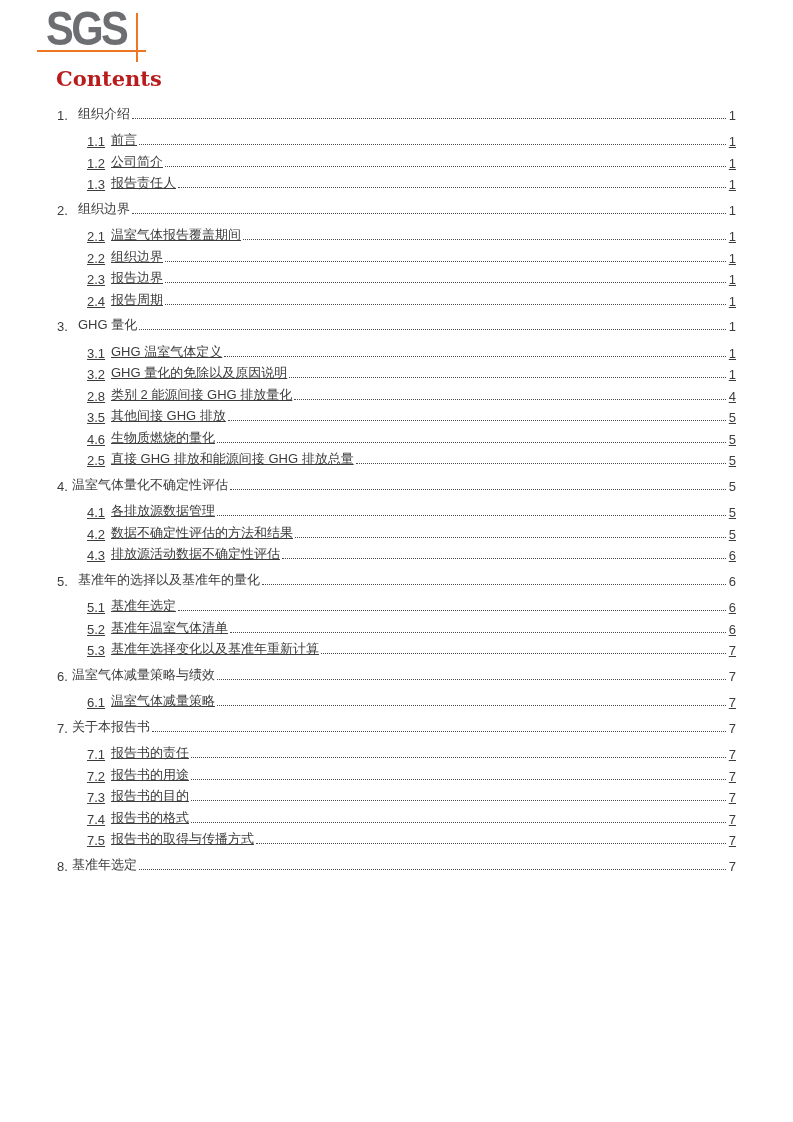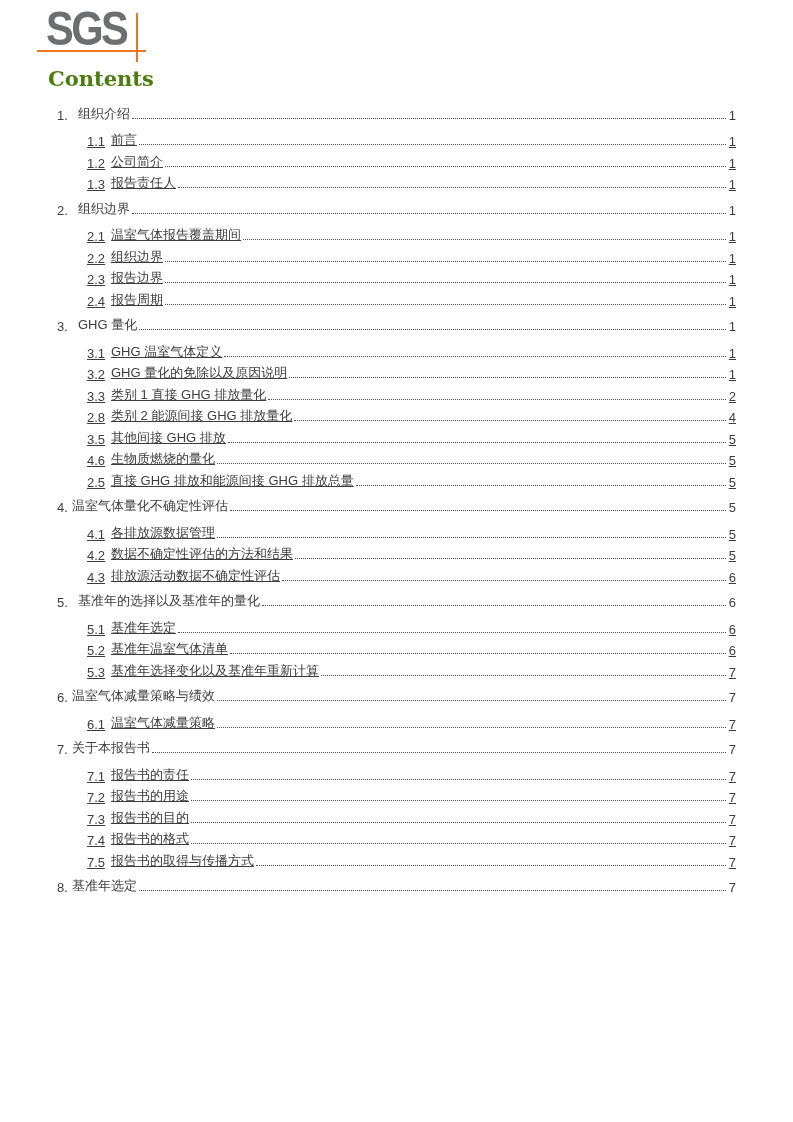--- a/index.html
+++ b/index.html
@@ -17,23 +17,23 @@
     position:absolute;left:46px;top:4px;
     font-family:"Liberation Sans","DejaVu Sans",sans-serif;
     font-weight:bold;font-size:49px;line-height:1;
     letter-spacing:-3px;color:#6d6e71;
     transform:scaleX(0.85);transform-origin:left top;
   }
   .logo-hline{position:absolute;left:37px;top:50px;width:109px;height:2px;background:#ee7623;}
   .logo-vline{position:absolute;left:136px;top:13px;width:2px;height:49px;background:#ee7623;}
   
   .contents-title{
-    position:absolute;left:48px;top:66px;
+    position:absolute;left:56px;top:66px;
     font-family:"DejaVu Serif","Liberation Serif",serif;
-    font-weight:bold;font-size:21px;color:#4d7c0f;
+    font-weight:bold;font-size:21px;color:#b91c1c;
   }
   
   .toc{
     position:absolute;left:57px;top:103px;width:679px;
     font-size:13px;color:#3c3c3c;
   }
   .row{
     display:flex;align-items:flex-end;
     height:21.5px;box-sizing:border-box;padding-bottom:2px;
   }
@@ -134,26 +134,20 @@
         <span class="leader"></span>
         <span class="pagenum">1</span>
       </div>
       <div class="row lvl2">
         <span class="num">3.2</span>
         <span class="title">GHG 量化的免除以及原因说明</span>
         <span class="leader"></span>
         <span class="pagenum">1</span>
       </div>
       <div class="row lvl2">
-        <span class="num">3.3</span>
-        <span class="title">类别 1  直接 GHG 排放量化</span>
-        <span class="leader"></span>
-        <span class="pagenum">2</span>
-      </div>
-      <div class="row lvl2">
         <span class="num">2.8</span>
         <span class="title">类别 2  能源间接 GHG  排放量化</span>
         <span class="leader"></span>
         <span class="pagenum">4</span>
       </div>
       <div class="row lvl2">
         <span class="num">3.5</span>
         <span class="title">其他间接 GHG 排放</span>
         <span class="leader"></span>
         <span class="pagenum">5</span>

